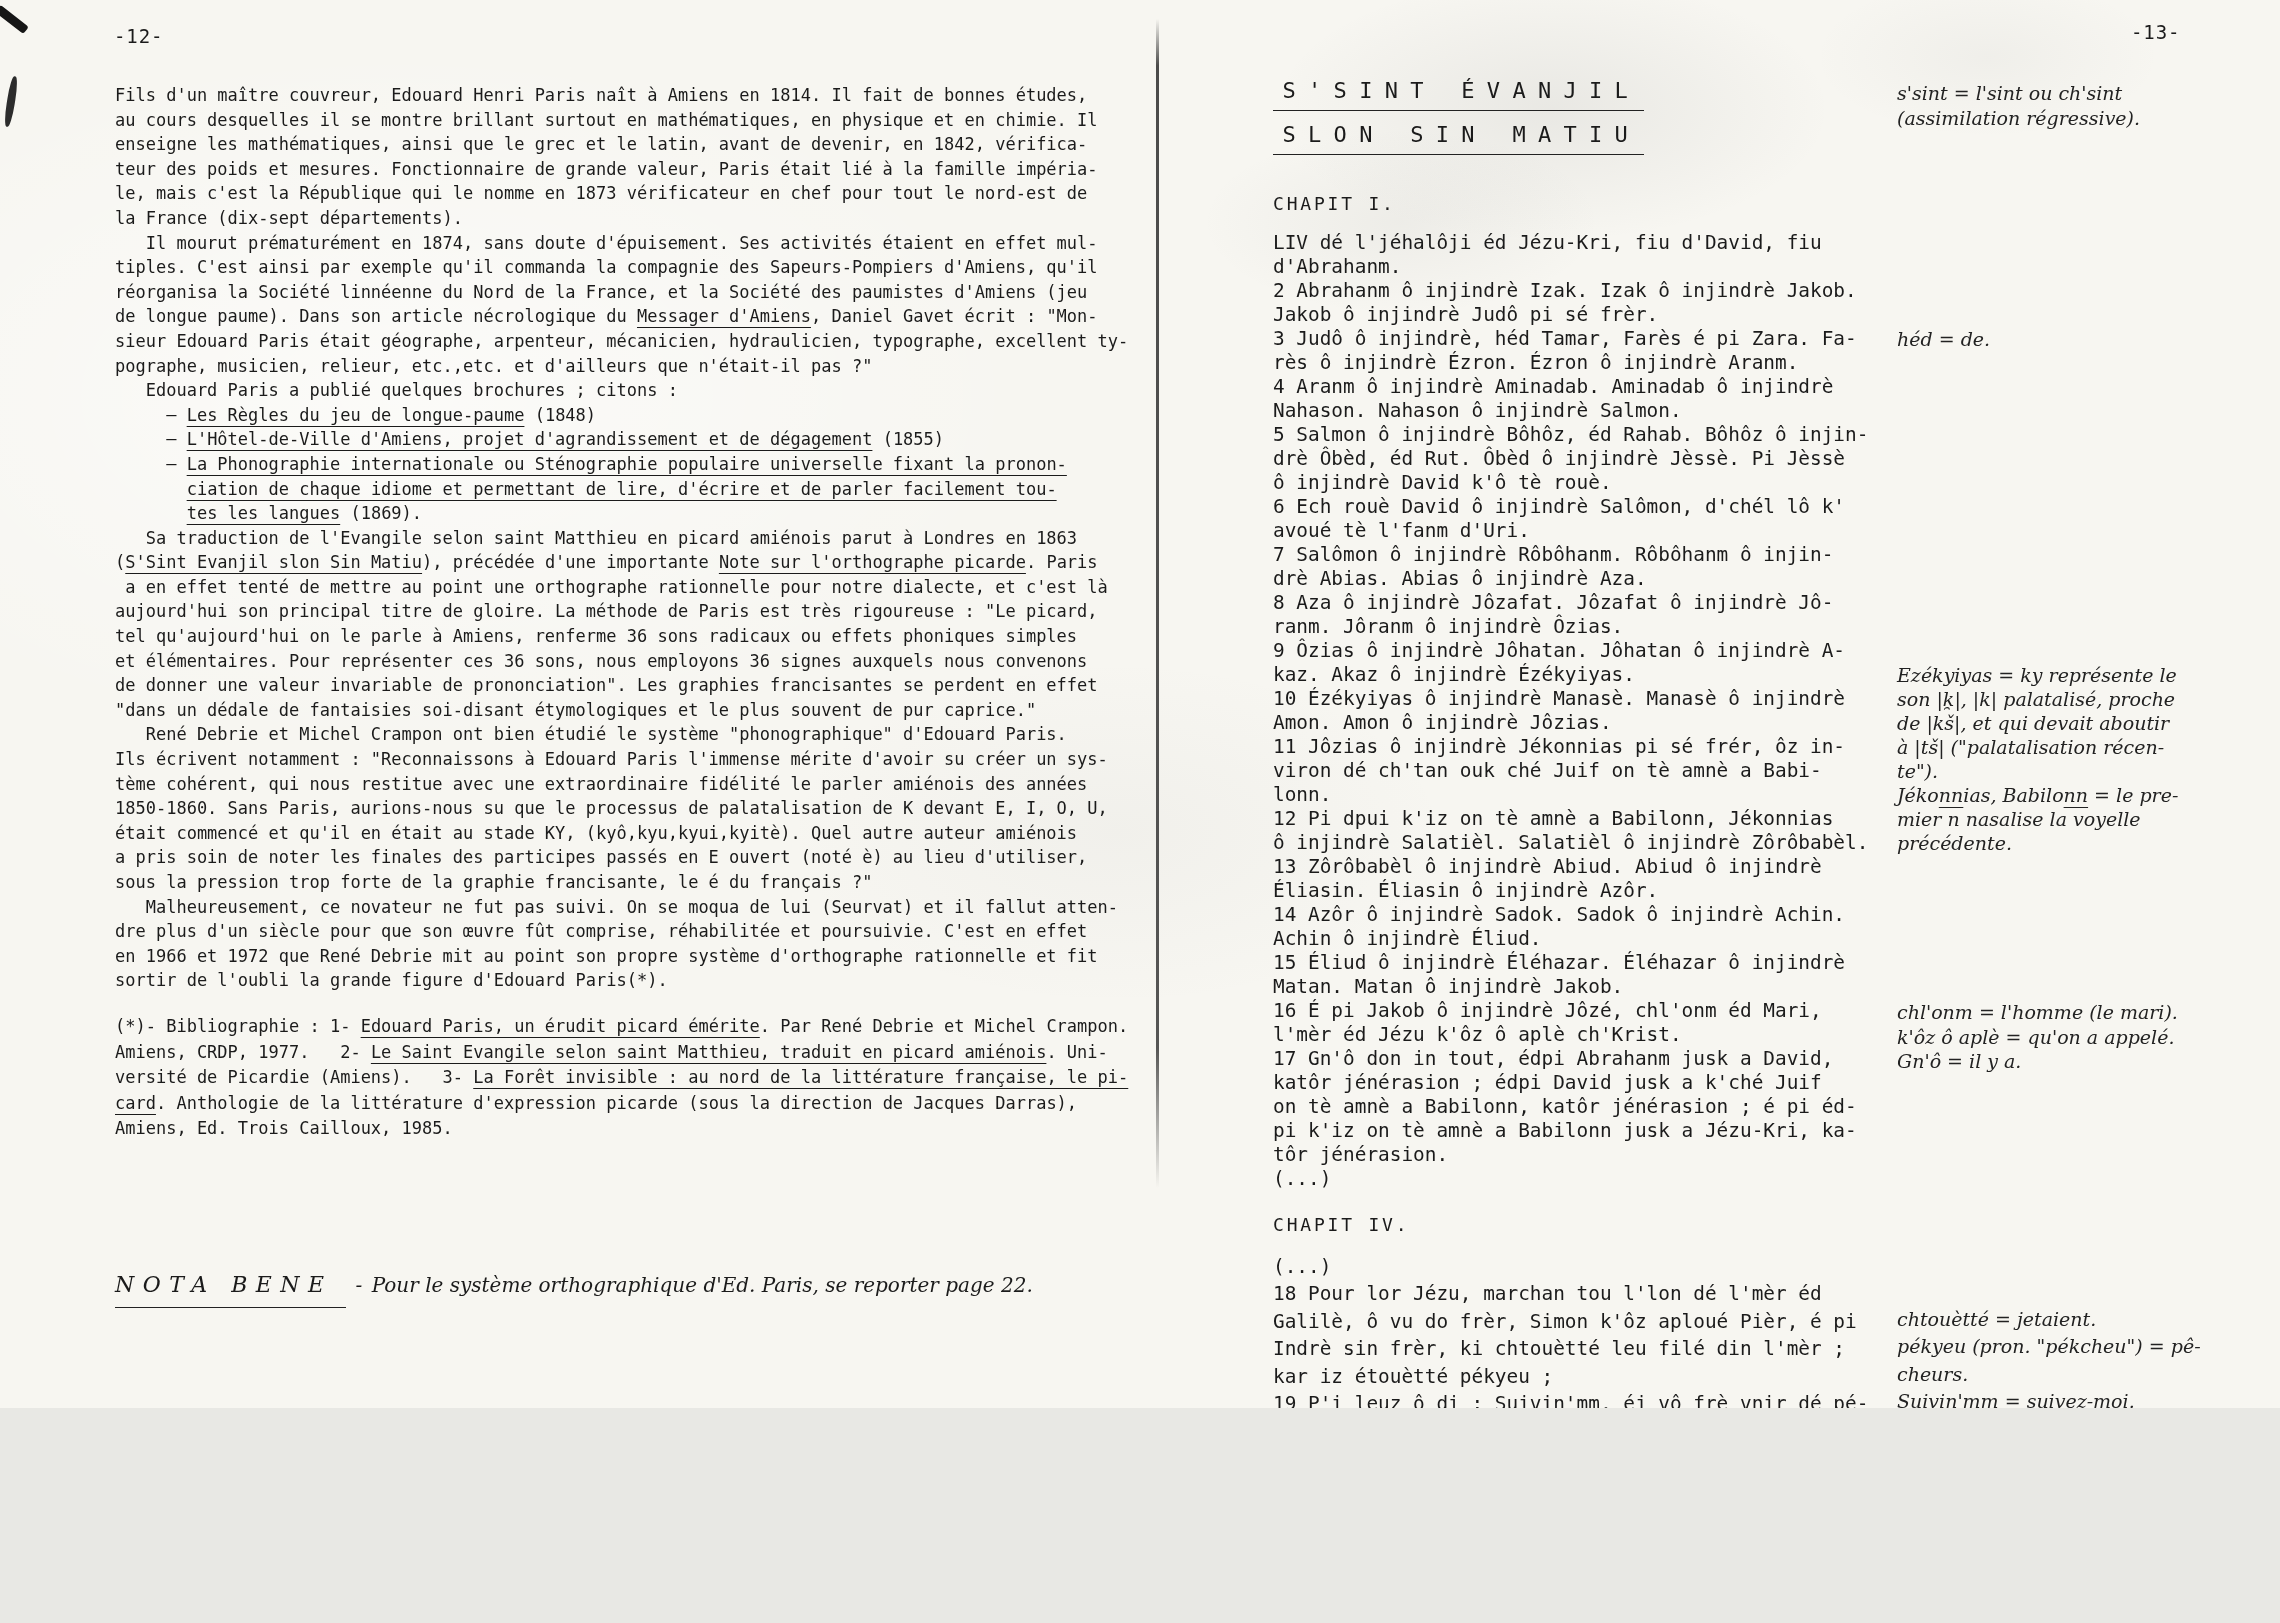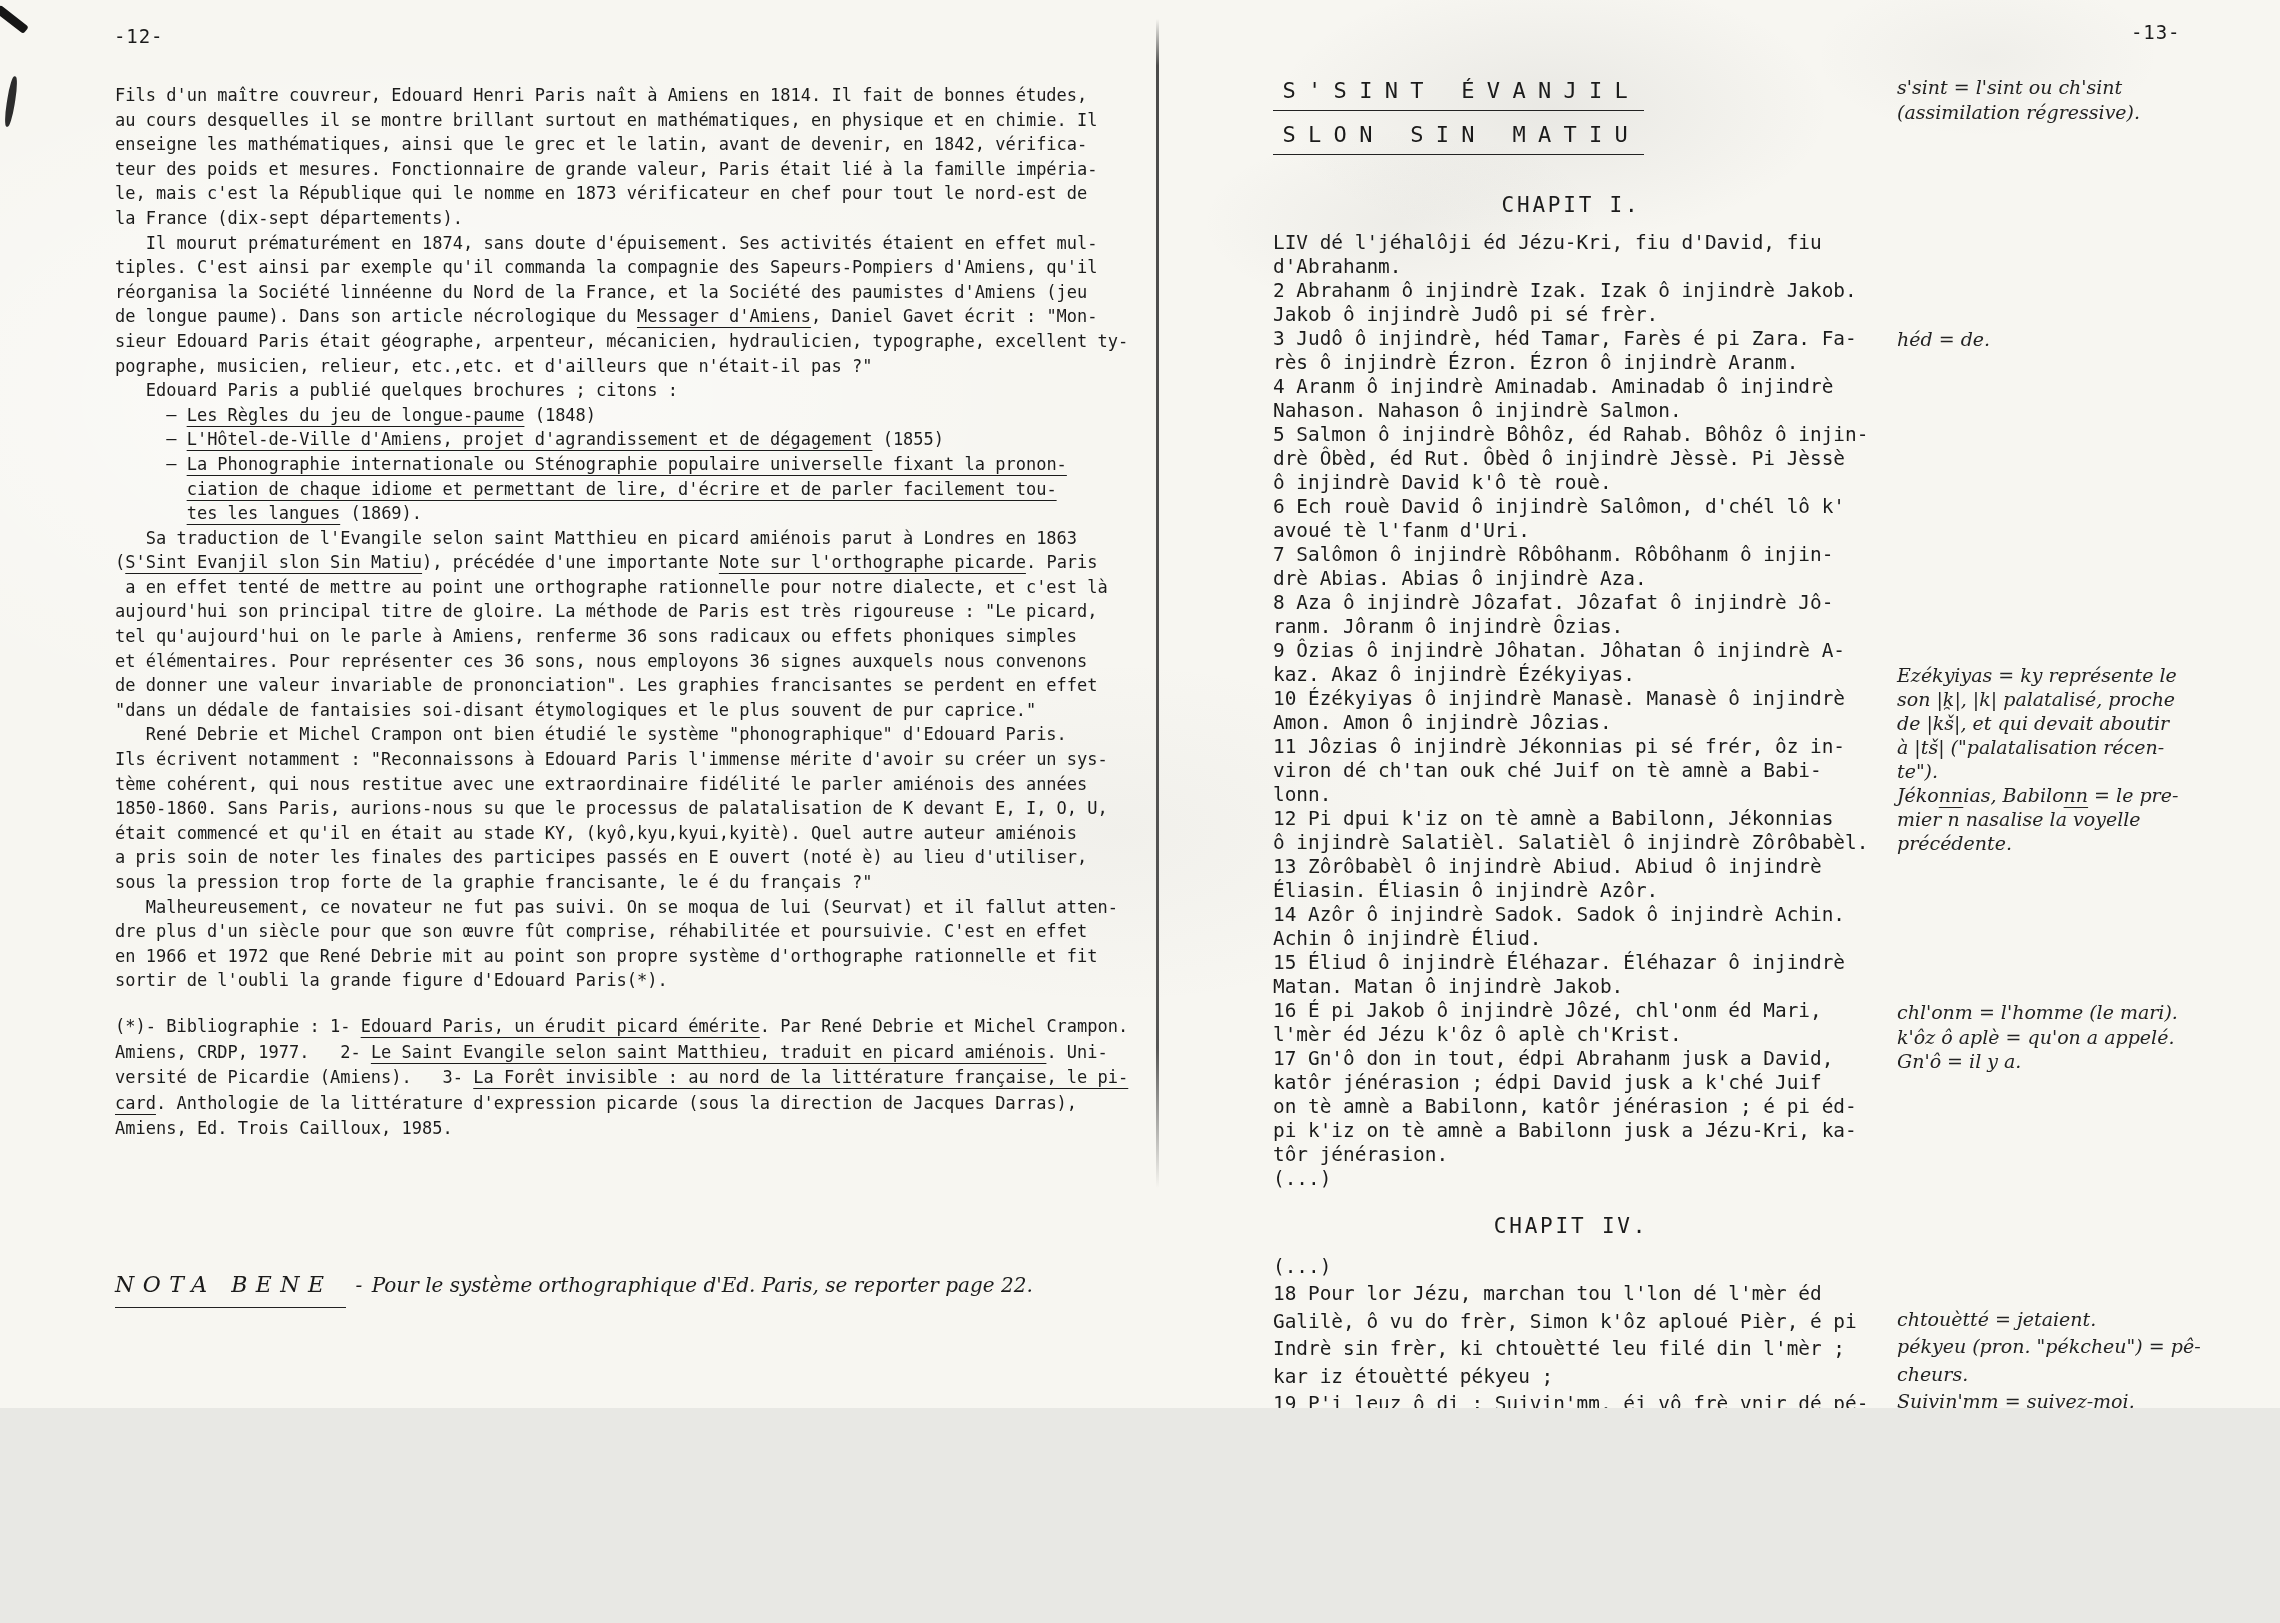--- a/index.html
+++ b/index.html
@@ -38,21 +38,21 @@
   .ch1-body{top:231px;}
   .ch4-body{top:1253px;line-height:27.4px;}
 
   .tl{min-height:1em;}
   span.u{text-decoration:underline;text-underline-offset:4.7px;text-decoration-thickness:1.4px;}
 
   .gospel-title{position:absolute;left:1273px;top:78px;width:596px;font-size:22px;}
   .gt-line{height:44px;}
   .gt-line > span{display:inline-block;letter-spacing:12.3px;border-bottom:1.9px solid #222;padding:0 3.8px 6.6px 9.5px;}
 
-  .chapter-heading{position:absolute;left:1273px;width:596px;text-align:center;font-size:21px;letter-spacing:2.8px;}
+  .chapter-heading{position:absolute;left:1273px;width:596px;font-size:18px;letter-spacing:2.8px;}
   .ch1{top:193px;}
   .ch4{top:1214px;}
 
   .margin-col{position:absolute;left:1897px;top:0;width:383px;height:1624px;}
   .margin-note{
     position:absolute;left:0;width:383px;
     font-family:"DejaVu Serif", serif;font-style:italic;
     font-size:19px;color:#222;
   }
   .margin-note .tl{white-space:normal;}
@@ -94,21 +94,21 @@
 
   <div class="chapter-heading ch1">CHAPIT I.</div>
 
   <div id="ch1-body" class="mono-block right-body ch1-body"><div class="tl"><span>LIV dé l'jéhalôji éd Jézu-Kri, fiu d'David, fiu</span></div><div class="tl"><span>d'Abrahanm.</span></div><div class="tl"><span>2 Abrahanm ô injindrè Izak. Izak ô injindrè Jakob.</span></div><div class="tl"><span>Jakob ô injindrè Judô pi sé frèr.</span></div><div class="tl"><span>3 Judô ô injindrè, héd Tamar, Farès é pi Zara. Fa-</span></div><div class="tl"><span>rès ô injindrè Ézron. Ézron ô injindrè Aranm.</span></div><div class="tl"><span>4 Aranm ô injindrè Aminadab. Aminadab ô injindrè</span></div><div class="tl"><span>Nahason. Nahason ô injindrè Salmon.</span></div><div class="tl"><span>5 Salmon ô injindrè Bôhôz, éd Rahab. Bôhôz ô injin-</span></div><div class="tl"><span>drè Ôbèd, éd Rut. Ôbèd ô injindrè Jèssè. Pi Jèssè</span></div><div class="tl"><span>ô injindrè David k'ô tè rouè.</span></div><div class="tl"><span>6 Ech rouè David ô injindrè Salômon, d'chél lô k'</span></div><div class="tl"><span>avoué tè l'fanm d'Uri.</span></div><div class="tl"><span>7 Salômon ô injindrè Rôbôhanm. Rôbôhanm ô injin-</span></div><div class="tl"><span>drè Abias. Abias ô injindrè Aza.</span></div><div class="tl"><span>8 Aza ô injindrè Jôzafat. Jôzafat ô injindrè Jô-</span></div><div class="tl"><span>ranm. Jôranm ô injindrè Ôzias.</span></div><div class="tl"><span>9 Ôzias ô injindrè Jôhatan. Jôhatan ô injindrè A-</span></div><div class="tl"><span>kaz. Akaz ô injindrè Ézékyiyas.</span></div><div class="tl"><span>10 Ézékyiyas ô injindrè Manasè. Manasè ô injindrè</span></div><div class="tl"><span>Amon. Amon ô injindrè Jôzias.</span></div><div class="tl"><span>11 Jôzias ô injindrè Jékonnias pi sé frér, ôz in-</span></div><div class="tl"><span>viron dé ch'tan ouk ché Juif on tè amnè a Babi-</span></div><div class="tl"><span>lonn.</span></div><div class="tl"><span>12 Pi dpui k'iz on tè amnè a Babilonn, Jékonnias</span></div><div class="tl"><span>ô injindrè Salatièl. Salatièl ô injindrè Zôrôbabèl.</span></div><div class="tl"><span>13 Zôrôbabèl ô injindrè Abiud. Abiud ô injindrè</span></div><div class="tl"><span>Éliasin. Éliasin ô injindrè Azôr.</span></div><div class="tl"><span>14 Azôr ô injindrè Sadok. Sadok ô injindrè Achin.</span></div><div class="tl"><span>Achin ô injindrè Éliud.</span></div><div class="tl"><span>15 Éliud ô injindrè Éléhazar. Éléhazar ô injindrè</span></div><div class="tl"><span>Matan. Matan ô injindrè Jakob.</span></div><div class="tl"><span>16 É pi Jakob ô injindrè Jôzé, chl'onm éd Mari,</span></div><div class="tl"><span>l'mèr éd Jézu k'ôz ô aplè ch'Krist.</span></div><div class="tl"><span>17 Gn'ô don in tout, édpi Abrahanm jusk a David,</span></div><div class="tl"><span>katôr jénérasion ; édpi David jusk a k'ché Juif</span></div><div class="tl"><span>on tè amnè a Babilonn, katôr jénérasion ; é pi éd-</span></div><div class="tl"><span>pi k'iz on tè amnè a Babilonn jusk a Jézu-Kri, ka-</span></div><div class="tl"><span>tôr jénérasion.</span></div><div class="tl"><span>(...)</span></div></div>
 
   <div class="chapter-heading ch4">CHAPIT IV.</div>
 
   <div id="ch4-body" class="mono-block right-body ch4-body"><div class="tl"><span>(...)</span></div><div class="tl"><span>18 Pour lor Jézu, marchan tou l'lon dé l'mèr éd</span></div><div class="tl"><span>Galilè, ô vu do frèr, Simon k'ôz aploué Pièr, é pi</span></div><div class="tl"><span>Indrè sin frèr, ki chtouètté leu filé din l'mèr ;</span></div><div class="tl"><span>kar iz étouètté pékyeu ;</span></div><div class="tl"><span>19 P'i leuz ô di : Suivin'mm, éj vô frè vnir dé pé-</span></div><div class="tl"><span>kyeu d'onm.</span></div><div class="tl"><span>20 Il on kyitè lô tou d'suit leu filé, pi ll'on sui.</span></div><div class="tl"><span>21 Ed lô in s'avanchan il ô vu deuz eut frèr, Jak</span></div><div class="tl"><span>fiu d'Zébédè, é pi Jan sin frèr, k'étouètté din</span></div><div class="tl"><span>hinn bark ave Zébédè leu pèr, é ki rakômôdouètté</span></div></div>
 
   <div id="margin-notes" class="margin-col">
-      <div class="margin-note" style="top: 75px; line-height: 24.6px;">
+      <div class="margin-note" style="top: 81px; line-height: 24.6px;">
         <div class="tl"><span>s'sint = l'sint ou ch'sint</span></div>
         <div class="tl"><span>(assimilation régressive).</span></div>
       </div>
       <div class="margin-note" style="top: 327px; line-height: 24.6px;">
         <div class="tl"><span>héd = de.</span></div>
       </div>
       <div class="margin-note" style="top: 663px; line-height: 24px;">
         <div class="tl"><span>Ezékyiyas = ky représente le</span></div>
         <div class="tl"><span>son |k̯|, |k| palatalisé, proche</span></div>
         <div class="tl"><span>de |kš|, et qui devait aboutir</span></div>

